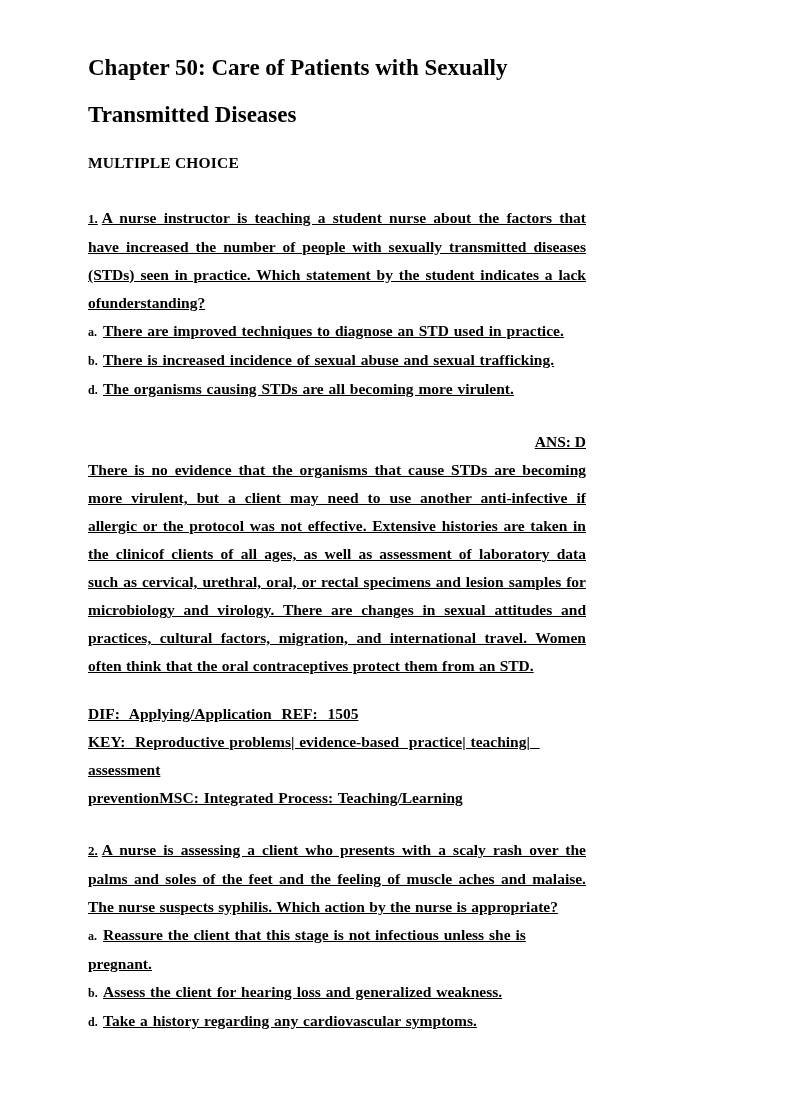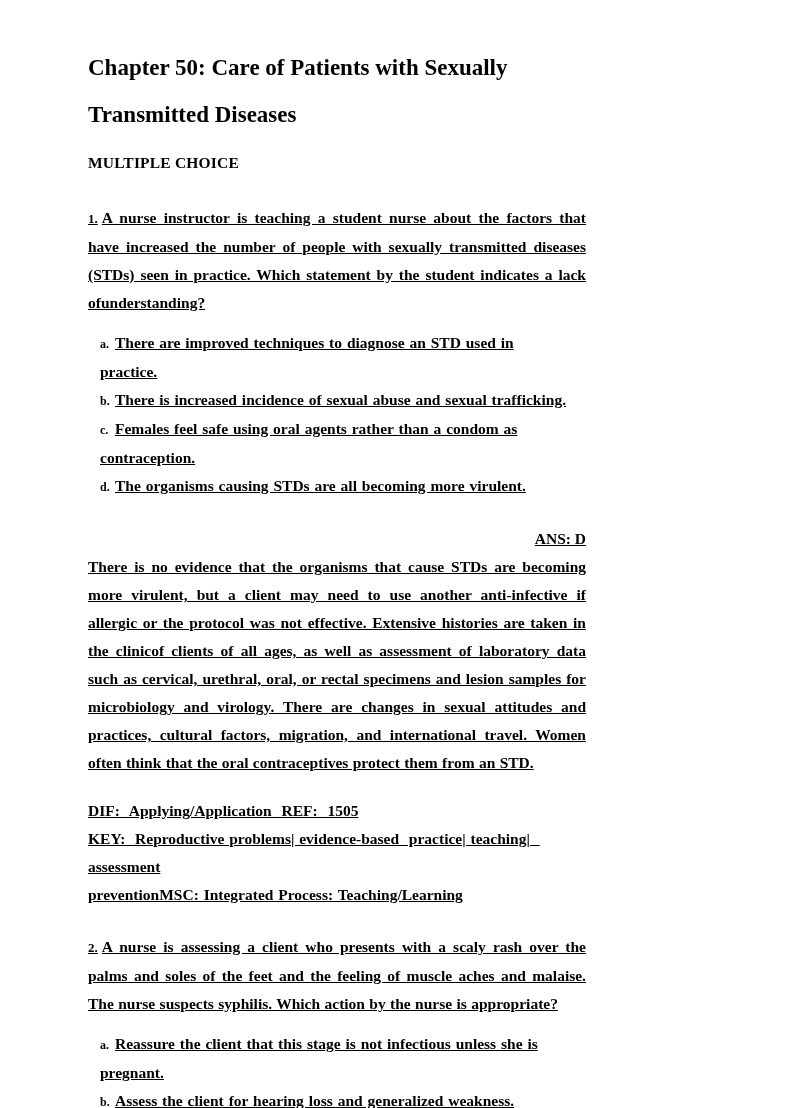--- a/index.html
+++ b/index.html
@@ -42,21 +42,21 @@
     margin: 0;
     text-align: justify;
     text-align-last: left;
     word-spacing: 0.5px;
   }
   .qnum {
     font-size: 13px;
     padding-right: 4px;
   }
   .options {
-    margin: 12px;
+    margin: 0;
   }
   .option-row {
     font-size: 15.5px;
     line-height: 28px;
     word-spacing: 1px;
   }
   .opt-letter {
     display: inline-block;
     width: 15px;
     font-size: 12px;
@@ -94,21 +94,20 @@
   <h1 class="title">Chapter 50: Care of Patients with Sexually Transmitted Diseases</h1>
 
   <div class="section-heading">MULTIPLE CHOICE</div>
 
   <section class="question">
     <p class="stem"><span class="qnum">1.</span><span>A nurse instructor is teaching a student nurse about the factors that have increased the number of people with sexually transmitted diseases (STDs) seen in practice. Which statement by the student indicates a lack ofunderstanding?</span></p>
 
     <div class="options">
       <div class="option-row"><span class="opt-letter">a.</span><span>There are improved techniques to diagnose an STD used in practice.</span></div>
       <div class="option-row"><span class="opt-letter">b.</span><span>There is increased incidence of sexual abuse and sexual trafficking.</span></div>
-      <div class="option-row"><span class="opt-letter">c.</span><span>Females feel safe using oral agents rather than a condom as contraception.</span></div>
       <div class="option-row"><span class="opt-letter">d.</span><span>The organisms causing STDs are all becoming more virulent.</span></div>
     </div>
 
     <p class="answer-line">ANS: D</p>
 
     <p class="rationale">There is no evidence that the organisms that cause STDs are becoming more virulent, but a client may need to use another anti-infective if allergic or the protocol was not effective. Extensive histories are taken in the clinicof clients of all ages, as well as assessment of laboratory data such as cervical, urethral, oral, or rectal specimens and lesion samples for microbiology and virology. There are changes in sexual attitudes and practices, cultural factors, migration, and international travel. Women often think that the oral contraceptives protect them from an STD.</p>
 
     <div class="meta">
       <div class="meta-line">DIF:  Applying/Application  REF:  1505</div>
       <div class="meta-line">KEY:  Reproductive problems| evidence-based  practice| teaching|  assessment</div>

